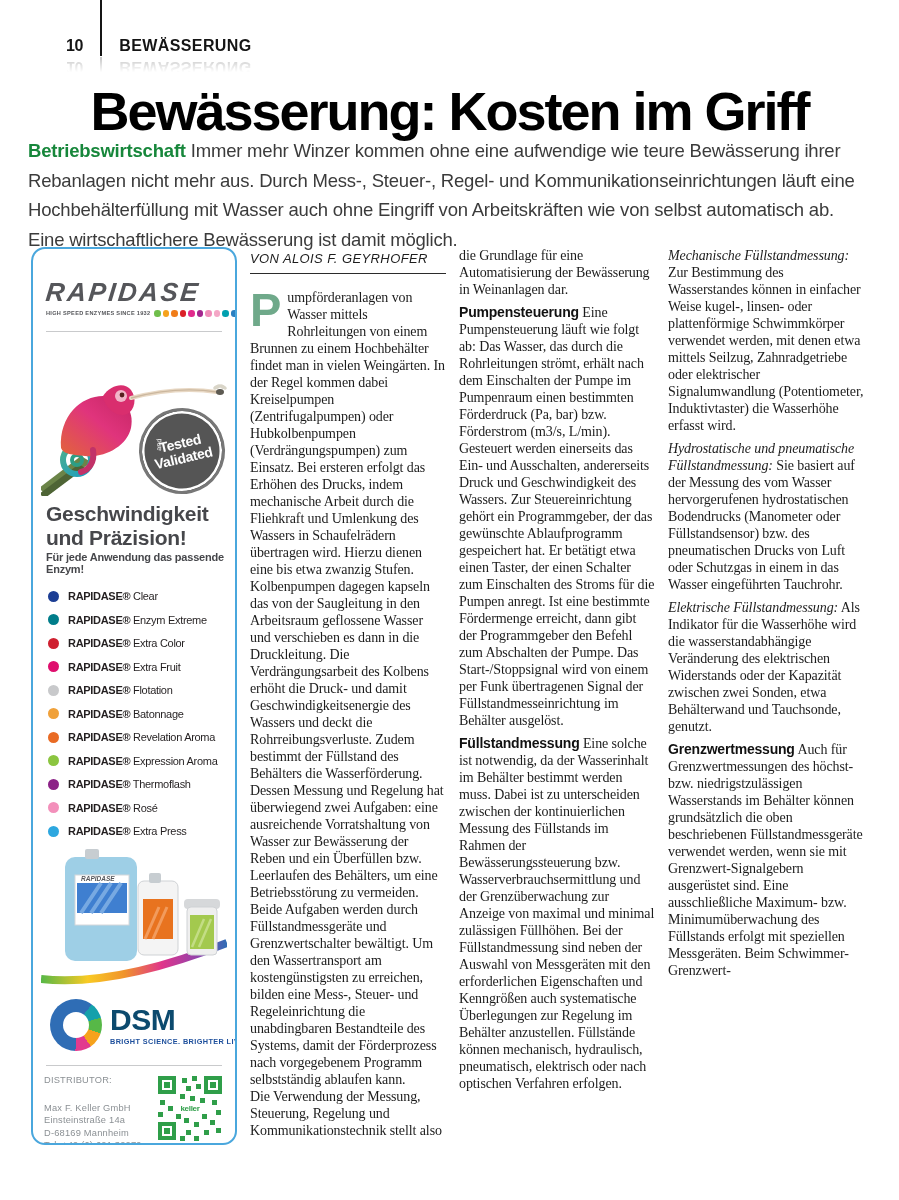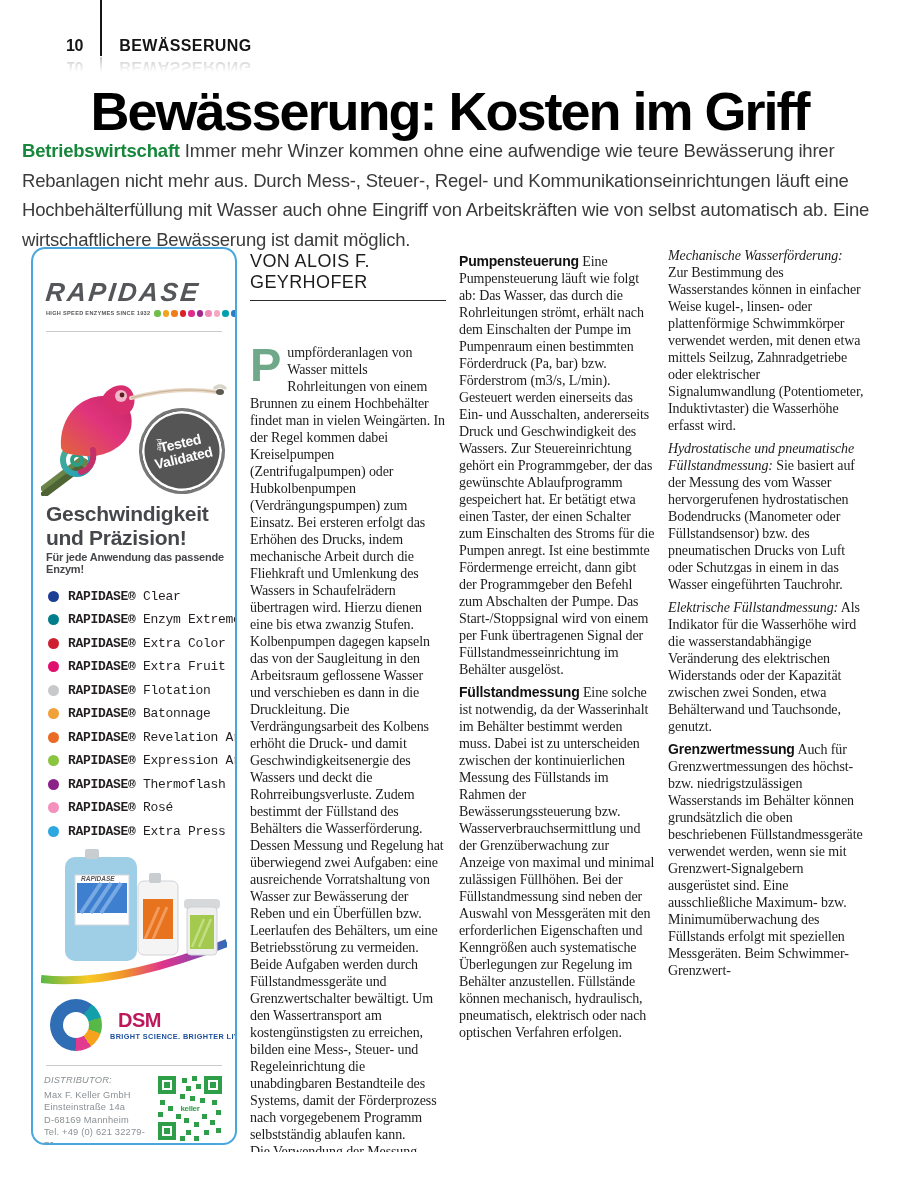--- a/index.html
+++ b/index.html
@@ -13,32 +13,32 @@
   .pagenum{font-weight:bold;font-size:16px;letter-spacing:-.3px;color:#151515;line-height:1;padding-bottom:2px;}
   .kicker-bar{width:2px;height:56px;background:#151515;}
   .section{font-weight:bold;font-size:16px;letter-spacing:.4px;color:#151515;line-height:1;padding-bottom:2px;}
   .reflection{transform:scaleY(-1);opacity:.22;height:18px;overflow:hidden;margin-top:1px;
               -webkit-mask-image:linear-gradient(to top,#000 10%,transparent 85%);
               mask-image:linear-gradient(to top,#000 10%,transparent 85%);}
 
   
   h1.title{margin:16px;position:absolute;left:0;right:0;top:68px;text-align:center;
            font-size:54px;font-weight:bold;letter-spacing:-2px;color:#000000;line-height:1.0;}
-  .lead{position:absolute;left:22px;right:28px;top:136px;margin:0;
+  .lead{position:absolute;left:28px;right:28px;top:136px;margin:0;
         font-size:18.5px;line-height:29.5px;color:#3b3b3b;letter-spacing:-.2px;}
   .lead-label{color:#17873b;font-weight:bold;}
 
   
   .content{position:absolute;left:31px;top:247px;width:837px;height:905px;
            display:grid;grid-template-columns:206px 196px 196px 196px;column-gap:13px;overflow:hidden;}
 
   
   .col{overflow:hidden;}
-  .byline{font-size:18px;letter-spacing:.4px;color:#1d1d1d;
-          border-bottom:1.5px solid #2b2b2b;padding:4px 0 7px 0;margin-bottom:43px;}
+  .byline{font-size:13px;letter-spacing:.4px;color:#1d1d1d;
+          border-bottom:1.5px solid #2b2b2b;padding:4px 0 7px 0;margin-bottom:15px;font-style:italic;}
   p.body{margin:0;font-family:"Liberation Serif",serif;font-size:14px;line-height:17px;
          color:#1c1c1c;letter-spacing:-.1px;}
   p.body.spaced{margin-top:6px;}
   .dropcap{float:left;font-family:"Liberation Sans",sans-serif;font-weight:bold;
            font-size:47px;line-height:38px;color:#6fa98a;margin:2px 6px 0 0;}
   .runin{font-family:"Liberation Sans",sans-serif;font-weight:bold;font-size:14px;letter-spacing:-.2px;color:#111;}
   .runin-i{font-family:"Liberation Serif",serif;font-style:italic;font-size:14px;color:#1c1c1c;}
 
   
   .ad{border:2.5px solid #4aa7dd;border-radius:14px;background:#fff;height:898px;
@@ -55,33 +55,33 @@
          background:#555;border:3px solid #777;box-shadow:inset 0 0 0 2.5px #fff;
          transform:rotate(-13deg);color:#fff;display:flex;flex-direction:column;
          align-items:center;justify-content:center;line-height:1.05;}
   .badge .b-and{font-size:7px;align-self:flex-start;margin:0 0 -7px 13px;transform:rotate(-75deg);}
   .badge .b-w{font-weight:bold;font-size:14px;letter-spacing:-.3px;}
   .ad-head{font-size:21px;font-weight:bold;color:#46474b;letter-spacing:-.3px;margin:6px 0 1px 2px;}
   .ad-subhead{font-size:11px;font-weight:bold;color:#46474b;letter-spacing:-.2px;margin:0 0 10px 2px;}
   .products{list-style:none;margin:0;padding:0 0 0 4px;}
   .products li{display:flex;align-items:center;gap:9px;height:23.5px;}
   .pdot{width:11px;height:11px;border-radius:50%;flex:0 0 auto;}
-  .pname{font-size:13px;letter-spacing:-.3px;color:#231f20;white-space:nowrap;font-family:Liberation Mono, monospace;}
+  .pname{font-size:11px;letter-spacing:-.3px;color:#231f20;white-space:nowrap;}
   .pname b{font-weight:bold;}
   .ad-bottles{margin:4px -3px 0;}
   .dsm{display:flex;align-items:center;gap:8px;margin:2px 0 6px 6px;}
   .dsm-mark{width:52px;height:52px;border-radius:50%;position:relative;flex:0 0 auto;
             background:conic-gradient(from 210deg,#2f6db5 0 52%,#14a0ab 52% 62%,#57b847 62% 72%,#f6a21c 72% 82%,#e23a8e 82% 92%,#2f6db5 92% 100%);}
   .dsm-mark::after{content:"";position:absolute;inset:13px;background:#fff;border-radius:50%;}
   .dsm-text{display:flex;flex-direction:column;}
-  .dsm-text b{font-size:20px;font-weight:bold;color:#be185d;letter-spacing:-.5px;line-height:1;margin-left:8px;}
+  .dsm-text b{font-size:30px;font-weight:bold;color:#0c4a6e;letter-spacing:-.5px;line-height:1;}
   .dsm-text small{font-size:7.3px;font-weight:bold;color:#1d4f9c;letter-spacing:.4px;margin-top:2px;white-space:nowrap;}
   .dist{display:flex;justify-content:space-between;gap:6px;margin-top:8px;}
   .dist-text{font-size:9.3px;line-height:12.5px;color:#8b9094;letter-spacing:.2px;}
-  .dist-label{margin-bottom:2px;font-style:italic;}
+  .dist-label{margin-bottom:15px;}
   .qr{position:relative;width:68px;height:68px;flex:0 0 auto;}
   .qr-label{position:absolute;left:50%;top:50%;transform:translate(-50%,-50%);
             background:#fff;padding:0 2px;font-size:8px;font-weight:bold;color:#2f9e49;letter-spacing:-.3px;}
 </style>
 </head>
 <body>
 
 <div class="page">
 
   <header class="kicker">
@@ -313,25 +313,26 @@
     </aside>
 
     <div class="col">
       <div class="byline">VON ALOIS F. GEYRHOFER</div>
       <p class="body"><span class="dropcap">P</span><span>umpförderanlagen von Wasser mittels Rohrleitungen von einem Brunnen zu einem Hochbehälter findet man in vielen Weingärten. In der Regel kommen dabei Kreiselpumpen (Zentrifugalpumpen) oder Hubkolbenpumpen (Verdrängungspumpen) zum Einsatz. Bei ersteren erfolgt das Erhöhen des Drucks, indem mechanische Arbeit durch die Fliehkraft und Umlenkung des Wassers in Schaufelrädern übertragen wird. Hierzu dienen eine bis etwa zwanzig Stufen. Kolbenpumpen dagegen kapseln das von der Saugleitung in den Arbeitsraum geflossene Wasser und verschieben es dann in die Druckleitung. Die Verdrängungsarbeit des Kolbens erhöht die Druck- und damit Geschwindigkeitsenergie des Wassers und deckt die Rohrreibungsverluste. Zudem bestimmt der Füllstand des Behälters die Wasserförderung. Dessen Messung und Regelung hat überwiegend zwei Aufgaben: eine ausreichende Vorratshaltung von Wasser zur Bewässerung der Reben und ein Überfüllen bzw. Leerlaufen des Behälters, um eine Betriebsstörung zu vermeiden.</span></p>
       <p class="body">Beide Aufgaben werden durch Füllstandmessgeräte und Grenzwertschalter bewältigt. Um den Wassertransport am kostengünstigsten zu erreichen, bilden eine Mess-, Steuer- und Regeleinrichtung die unabdingbaren Bestandteile des Systems, damit der Förderprozess nach vorgegebenem Programm selbstständig ablaufen kann.</p>
       <p class="body">Die Verwendung der Messung, Steuerung, Regelung und Kommunikationstechnik stellt also</p>
     </div>
 
     <div class="col">
+      <p class="body">die Grundlage für eine Automatisierung der Bewässerung in Weinanlagen dar.</p>
       <p class="body spaced"><b class="runin">Pumpensteuerung</b> <span>Eine Pumpensteuerung läuft wie folgt ab: Das Wasser, das durch die Rohrleitungen strömt, erhält nach dem Einschalten der Pumpe im Pumpenraum einen bestimmten Förderdruck (Pa, bar) bzw. Förderstrom (m3/s, L/min). Gesteuert werden einerseits das Ein- und Ausschalten, andererseits Druck und Geschwindigkeit des Wassers. Zur Steuereinrichtung gehört ein Programmgeber, der das gewünschte Ablaufprogramm gespeichert hat. Er betätigt etwa einen Taster, der einen Schalter zum Einschalten des Stroms für die Pumpen anregt. Ist eine bestimmte Fördermenge erreicht, dann gibt der Programmgeber den Befehl zum Abschalten der Pumpe. Das Start-/Stoppsignal wird von einem per Funk übertragenen Signal der Füllstandmesseinrichtung im Behälter ausgelöst.</span></p>
       <p class="body spaced"><b class="runin">Füllstandmessung</b> <span>Eine solche ist notwendig, da der Wasserinhalt im Behälter bestimmt werden muss. Dabei ist zu unterscheiden zwischen der kontinuierlichen Messung des Füllstands im Rahmen der Bewässerungssteuerung bzw. Wasserverbrauchsermittlung und der Grenzüberwachung zur Anzeige von maximal und minimal zulässigen Füllhöhen. Bei der Füllstandmessung sind neben der Auswahl von Messgeräten mit den erforderlichen Eigenschaften und Kenngrößen auch systematische Überlegungen zur Regelung im Behälter anzustellen. Füllstände können mechanisch, hydraulisch, pneumatisch, elektrisch oder nach optischen Verfahren erfolgen.</span></p>
     </div>
 
     <div class="col">
-      <p class="body"><i class="runin-i">Mechanische Wasserförderung:</i> <span>Zur Bestimmung des Wasserstandes können in einfacher Weise kugel-, linsen- oder plattenförmige Schwimmkörper verwendet werden, mit denen etwa mittels Seilzug, Zahnradgetriebe oder elektrischer Signalumwandlung (Potentiometer, Induktivtaster) die Wasserhöhe erfasst wird.</span></p>
+      <p class="body"><i class="runin-i">Mechanische Füllstandmessung:</i> <span>Zur Bestimmung des Wasserstandes können in einfacher Weise kugel-, linsen- oder plattenförmige Schwimmkörper verwendet werden, mit denen etwa mittels Seilzug, Zahnradgetriebe oder elektrischer Signalumwandlung (Potentiometer, Induktivtaster) die Wasserhöhe erfasst wird.</span></p>
       <p class="body spaced"><i class="runin-i">Hydrostatische und pneumatische Füllstandmessung:</i> <span>Sie basiert auf der Messung des vom Wasser hervorgerufenen hydrostatischen Bodendrucks (Manometer oder Füllstandsensor) bzw. des pneumatischen Drucks von Luft oder Schutzgas in einem in das Wasser eingeführten Tauchrohr.</span></p>
       <p class="body spaced"><i class="runin-i">Elektrische Füllstandmessung:</i> <span>Als Indikator für die Wasserhöhe wird die wasserstandabhängige Veränderung des elektrischen Widerstands oder der Kapazität zwischen zwei Sonden, etwa Behälterwand und Tauchsonde, genutzt.</span></p>
       <p class="body spaced"><b class="runin">Grenzwertmessung</b> <span>Auch für Grenzwertmessungen des höchst- bzw. niedrigstzulässigen Wasserstands im Behälter können grundsätzlich die oben beschriebenen Füllstandmessgeräte verwendet werden, wenn sie mit Grenzwert-Signalgebern ausgerüstet sind. Eine ausschließliche Maximum- bzw. Minimumüberwachung des Füllstands erfolgt mit speziellen Messgeräten. Beim Schwimmer-Grenzwert-</span></p>
     </div>
 
   </div>
 </div>
 
 </body></html>

